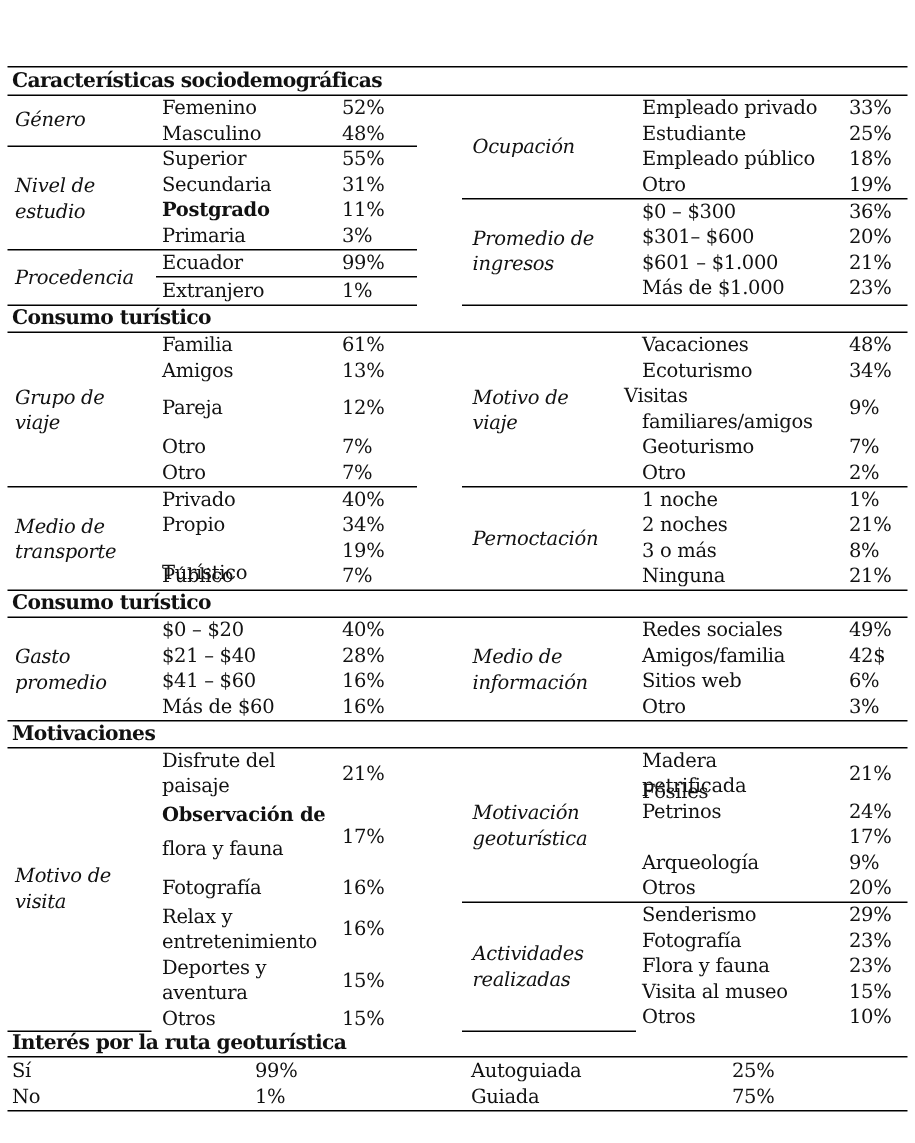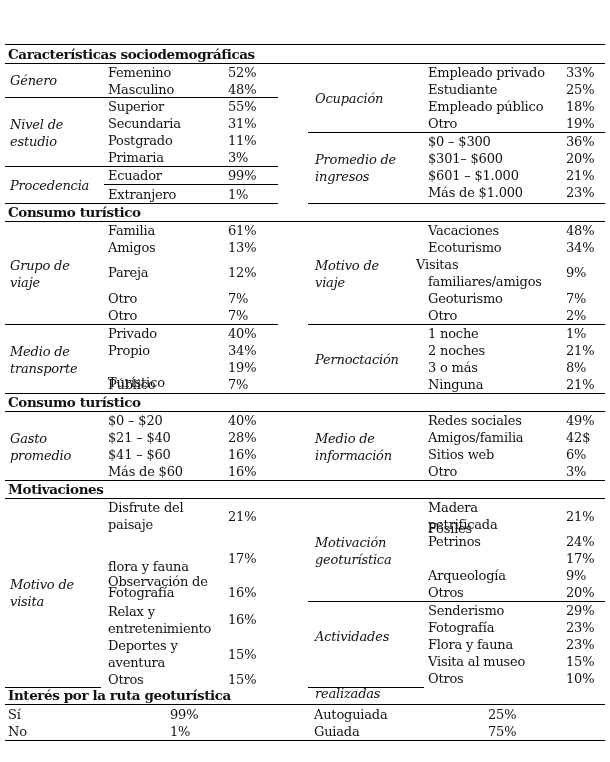--- a/index.html
+++ b/index.html
@@ -46,21 +46,21 @@
 <div class="t" style="left:228px;top:64px;">52%</div>
 <div class="t" style="left:108px;top:81px;">Masculino</div>
 <div class="t" style="left:228px;top:81px;">48%</div>
 
 <div class="t it" style="left:10px;top:116px;">Nivel de</div>
 <div class="t it" style="left:10px;top:133px;">estudio</div>
 <div class="t" style="left:108px;top:98px;">Superior</div>
 <div class="t" style="left:228px;top:98px;">55%</div>
 <div class="t" style="left:108px;top:115px;">Secundaria</div>
 <div class="t" style="left:228px;top:115px;">31%</div>
-<div class="t" style="left:108px;top:132px;">Postgrado</div>
+<div class="t" style="left:108px;top:132px;font-weight:bold;">Postgrado</div>
 <div class="t" style="left:228px;top:132px;">11%</div>
 <div class="t" style="left:108px;top:149px;">Primaria</div>
 <div class="t" style="left:228px;top:149px;">3%</div>
 
 <div class="t it" style="left:10px;top:177px;">Procedencia</div>
 <div class="t" style="left:108px;top:167px;">Ecuador</div>
 <div class="t" style="left:228px;top:167px;">99%</div>
 <div class="t" style="left:108px;top:186px;">Extranjero</div>
 <div class="t" style="left:228px;top:186px;">1%</div>
 
@@ -153,21 +153,21 @@
 <div class="t" style="left:428px;top:446px;">Sitios web</div>
 <div class="t" style="left:566px;top:446px;">6%</div>
 <div class="t" style="left:428px;top:463px;">Otro</div>
 <div class="t" style="left:566px;top:463px;">3%</div>
 
 <div class="t it" style="left:10px;top:576px;">Motivo de</div>
 <div class="t it" style="left:10px;top:593px;">visita</div>
 <div class="t" style="left:108px;top:499px;">Disfrute del</div>
 <div class="t" style="left:108px;top:516px;">paisaje</div>
 <div class="t" style="left:228px;top:508px;">21%</div>
-<div class="t" style="left:108px;top:573px;">Observación de</div>
+<div class="t" style="left:108px;top:535px;font-weight:bold;">Observación de</div>
 <div class="t" style="left:108px;top:558px;">flora y fauna</div>
 <div class="t" style="left:228px;top:550px;">17%</div>
 <div class="t" style="left:108px;top:584px;">Fotografía</div>
 <div class="t" style="left:228px;top:584px;">16%</div>
 <div class="t" style="left:108px;top:603px;">Relax y</div>
 <div class="t" style="left:108px;top:620px;">entretenimiento</div>
 <div class="t" style="left:228px;top:611px;">16%</div>
 <div class="t" style="left:108px;top:637px;">Deportes y</div>
 <div class="t" style="left:108px;top:654px;">aventura</div>
 <div class="t" style="left:228px;top:646px;">15%</div>
@@ -182,21 +182,21 @@
 <div class="t" style="left:428px;top:533px;">Petrinos</div>
 <div class="t" style="left:566px;top:533px;">24%</div>
 <div class="t" style="left:428px;top:520px;">Fósiles</div>
 <div class="t" style="left:566px;top:550px;">17%</div>
 <div class="t" style="left:428px;top:567px;">Arqueología</div>
 <div class="t" style="left:566px;top:567px;">9%</div>
 <div class="t" style="left:428px;top:584px;">Otros</div>
 <div class="t" style="left:566px;top:584px;">20%</div>
 
 <div class="t it" style="left:315px;top:628px;">Actividades</div>
-<div class="t it" style="left:315px;top:645px;margin-top:40px;">realizadas</div>
+<div class="t it" style="left:315px;top:645px;">realizadas</div>
 <div class="t" style="left:428px;top:602px;">Senderismo</div>
 <div class="t" style="left:566px;top:602px;">29%</div>
 <div class="t" style="left:428px;top:619px;">Fotografía</div>
 <div class="t" style="left:566px;top:619px;">23%</div>
 <div class="t" style="left:428px;top:636px;">Flora y fauna</div>
 <div class="t" style="left:566px;top:636px;">23%</div>
 <div class="t" style="left:428px;top:653px;">Visita al museo</div>
 <div class="t" style="left:566px;top:653px;">15%</div>
 <div class="t" style="left:428px;top:670px;">Otros</div>
 <div class="t" style="left:566px;top:670px;">10%</div>

